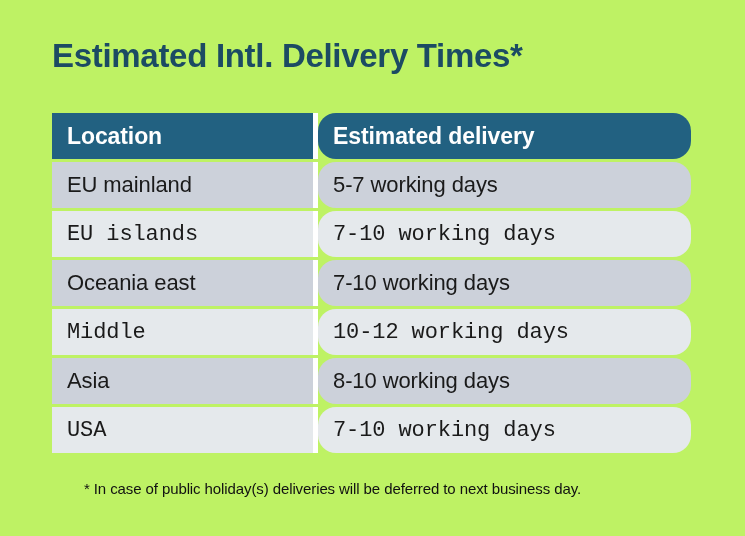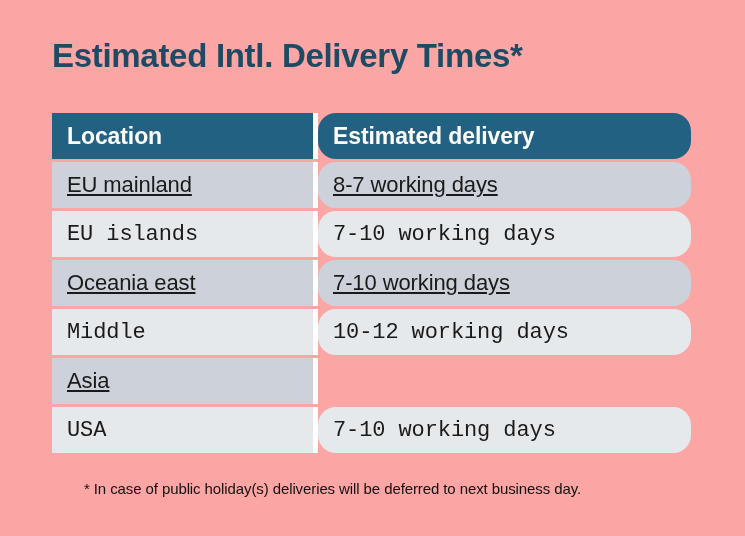--- a/index.html
+++ b/index.html
@@ -11,21 +11,21 @@
     height: 536px;
     background: #ffffff;
     font-family: "Liberation Sans", sans-serif;
     overflow: hidden;
   }
 
   .page {
     position: relative;
     width: 745px;
     height: 536px;
-    background: #fca5a5;
+    background: #bef264;
     box-sizing: border-box;
   }
 
   .page-title {
     position: absolute;
     left: 52px;
     top: 36px;
     font-size: 33px;
     font-weight: bold;
     letter-spacing: -0.3px;
@@ -83,21 +83,20 @@
     height: 46px;
     font-size: 23px;
   }
 
   .body-row .cell {
     height: 46px;
   }
 
   .body-row.row-odd .cell {
     background: #ccd1da;
-    text-decoration: underline;
   }
 
   .body-row.row-even .cell {
     background: #e5e9ec;
     font-family: Liberation Mono, monospace;
   }
 
   .footnote {
     position: absolute;
     left: 84px;
@@ -119,21 +118,21 @@
 
     <div class="table-row header-row">
       <div class="cell col-location">Location</div>
       <div class="col-spacer"></div>
       <div class="cell col-delivery">Estimated delivery</div>
     </div>
 
     <div class="table-row body-row row-odd">
       <div class="cell col-location">EU mainland</div>
       <div class="col-spacer"></div>
-      <div class="cell col-delivery">8-7 working days</div>
+      <div class="cell col-delivery">5-7 working days</div>
     </div>
 
     <div class="table-row body-row row-even">
       <div class="cell col-location">EU islands</div>
       <div class="col-spacer"></div>
       <div class="cell col-delivery">7-10 working days</div>
     </div>
 
     <div class="table-row body-row row-odd">
       <div class="cell col-location">Oceania east</div>
@@ -143,20 +142,21 @@
 
     <div class="table-row body-row row-even">
       <div class="cell col-location">Middle</div>
       <div class="col-spacer"></div>
       <div class="cell col-delivery">10-12 working days</div>
     </div>
 
     <div class="table-row body-row row-odd">
       <div class="cell col-location">Asia</div>
       <div class="col-spacer"></div>
+      <div class="cell col-delivery">8-10 working days</div>
     </div>
 
     <div class="table-row body-row row-even">
       <div class="cell col-location">USA</div>
       <div class="col-spacer"></div>
       <div class="cell col-delivery">7-10 working days</div>
     </div>
 
   </div>
 

